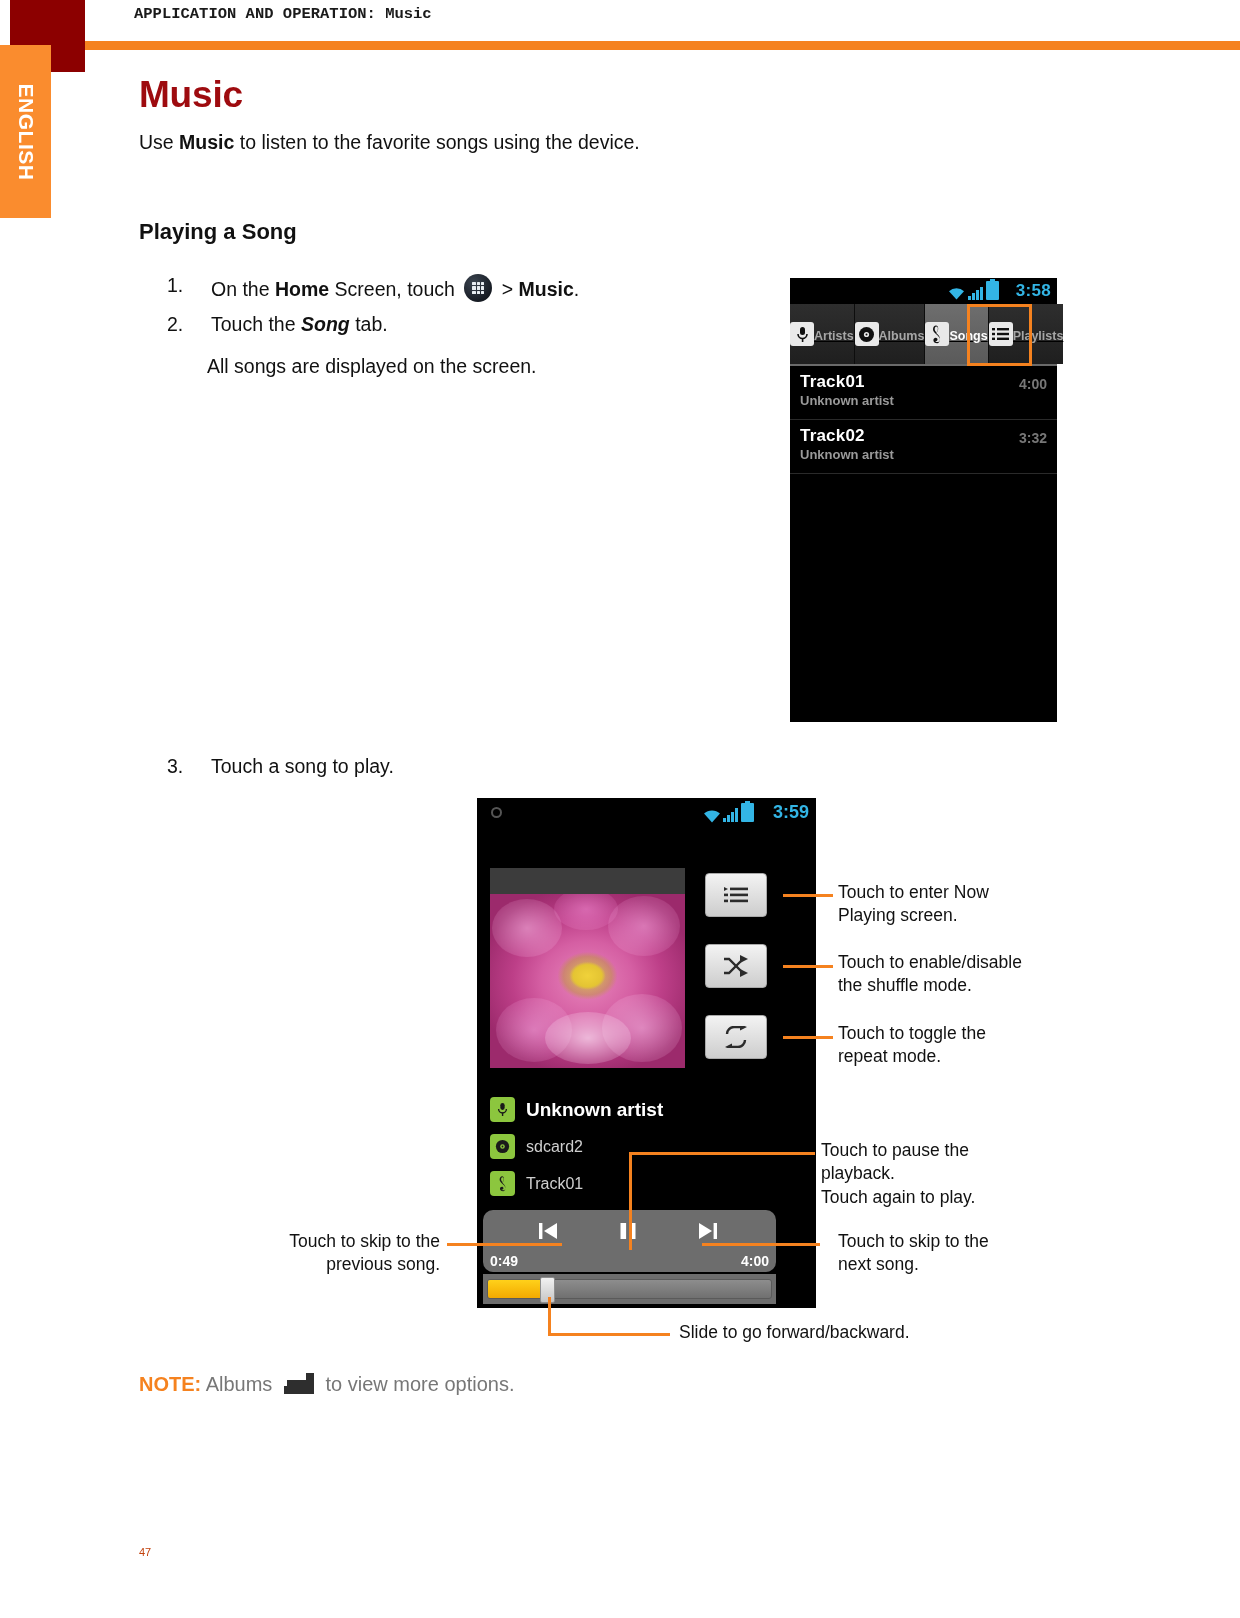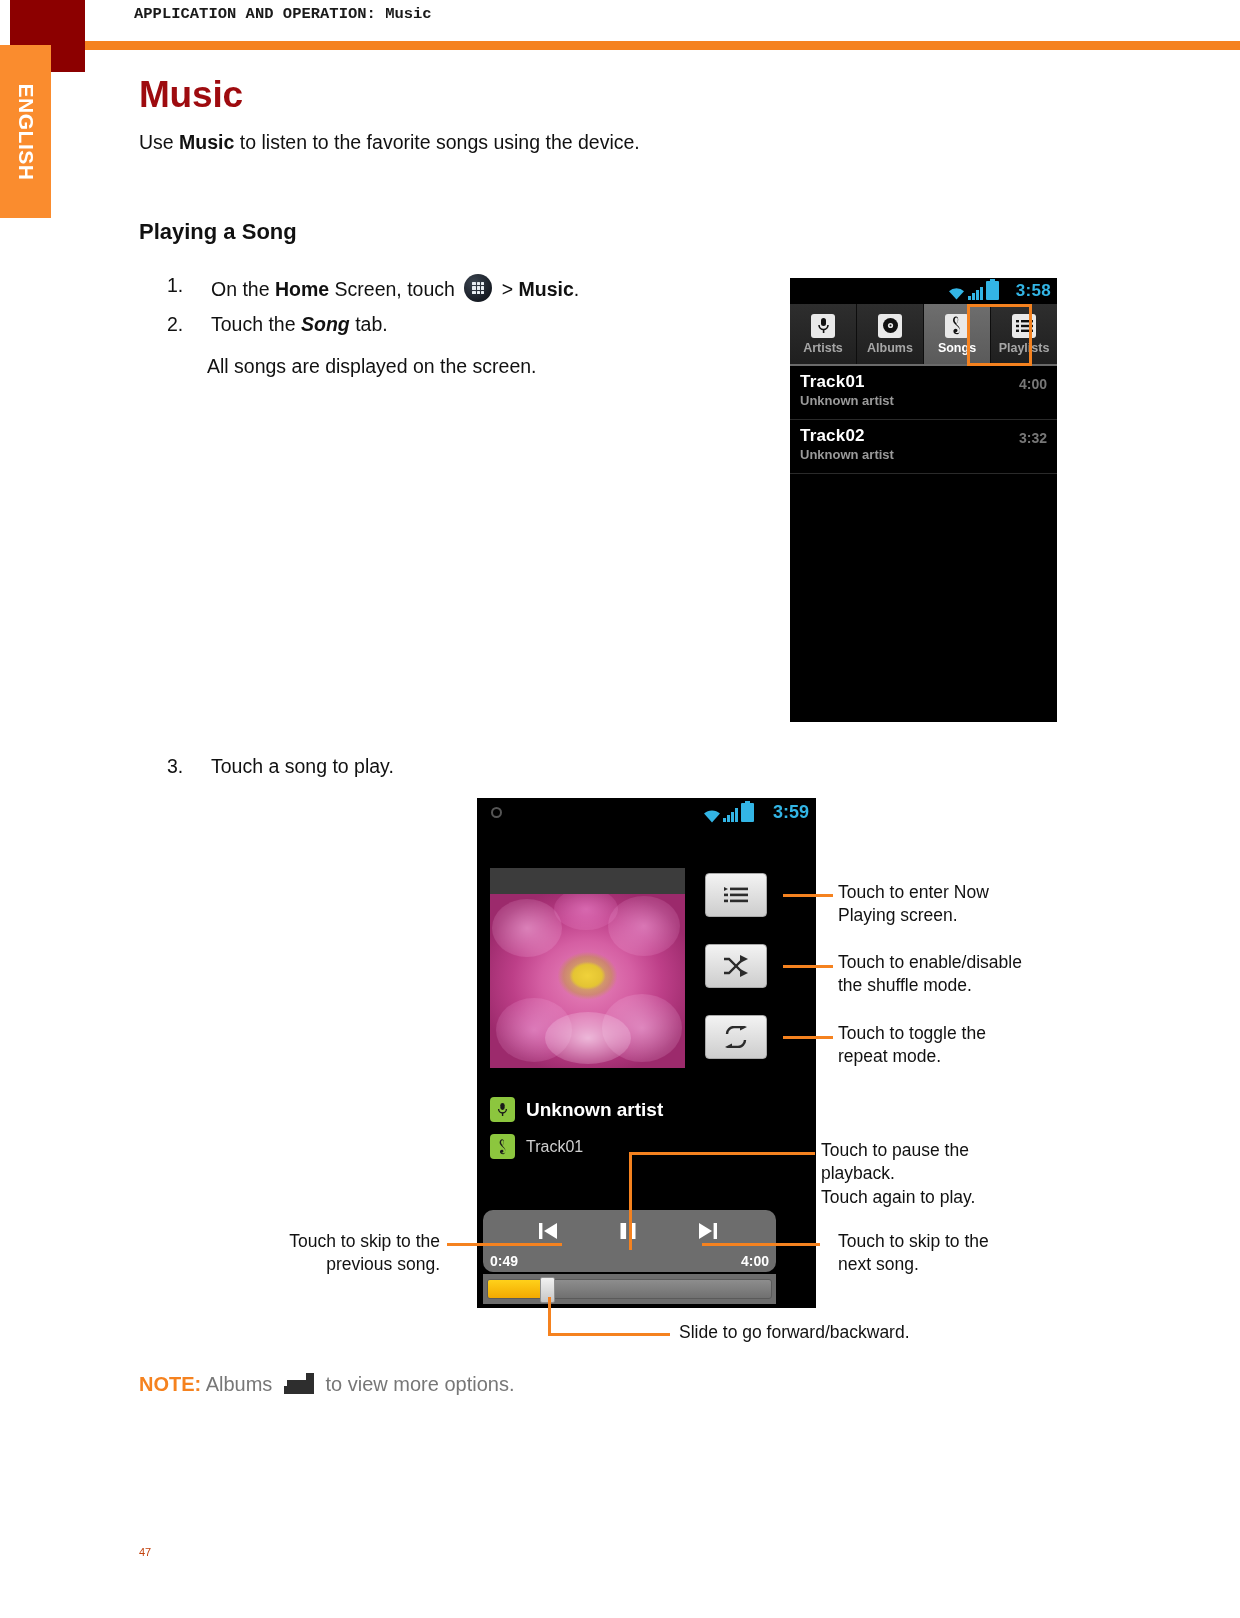--- a/index.html
+++ b/index.html
@@ -49,32 +49,32 @@
   .note{position:absolute;left:139px;top:1373px;font-size:20px;color:#777;}
   .note b{color:#F5821F;font-weight:bold;}
   .menu-glyph{
     display:inline-block;width:30px;height:22px;vertical-align:-4px;margin:0 6px;position:relative;
   }
   .menu-glyph .m1{position:absolute;left:0;bottom:1px;width:30px;height:8px;background:#2e2e2e;}
   .menu-glyph .m2{position:absolute;left:3px;bottom:9px;width:24px;height:6px;background:#2e2e2e;}
   .menu-glyph .m3{position:absolute;left:22px;bottom:9px;width:8px;height:13px;background:#2e2e2e;}
 
   
-  .phone1{position:absolute;left:790px;top:278px;width:267px;height:444px;background:#000;}
+  .phone1{position:absolute;left:790px;top:278px;width:267px;height:444px;background:#000;text-decoration:underline;}
   .sbar{position:relative;height:26px;background:#000;}
   .sbar .time{position:absolute;right:6px;top:3px;color:#33B5E5;font-size:17px;font-weight:bold;letter-spacing:.3px;}
   .sbar .icons{position:absolute;right:58px;top:4px;display:flex;align-items:flex-end;gap:3px;height:18px;}
   .wifi{width:17px;height:14px;position:relative;}
   .sig{display:flex;align-items:flex-end;gap:1px;height:14px;}
   .sig i{display:block;width:3px;background:#33B5E5;}
   .batt{width:9px;height:15px;border:2px solid #33B5E5;border-radius:1px;position:relative;background:#33B5E5;}
   .batt:before{content:"";position:absolute;left:2px;top:-4px;width:5px;height:3px;background:#33B5E5;}
 
   .tabs{display:flex;height:60px;background:linear-gradient(#2b2b2b,#1c1c1c);position:relative;}
-  .tab{flex:1;position:relative;display:flex;flex-direction:column;align-items:center;justify-content:center;
+  .tab{flex:1;position:relative;display:flex;align-items:center;justify-content:center;
        background:linear-gradient(#2e2e2e,#1f1f1f);border-right:1px solid #0d0d0d;}
   .tab.sel{background:linear-gradient(#6e6e6e,#5a5a5a);}
   .tab .ticon{width:24px;height:24px;background:#e9e9e9;border-radius:3px;position:relative;display:flex;align-items:center;justify-content:center;font-size:15px;color:#111;line-height:1;}
   .tab .tlbl{font-size:12.5px;color:#a6a6a6;margin-top:3px;font-weight:bold;}
   .tab.sel .tlbl{color:#fff;}
   .tab-hl{position:absolute;left:177px;top:26px;width:65px;height:62px;border:3px solid #F5821F;box-sizing:border-box;z-index:5;}
   .tabs-underline{height:2px;background:#6a6a6a;}
 
   .srow{position:relative;height:54px;border-bottom:1px solid #2a2a2a;padding:6px 10px 0 10px;box-sizing:border-box;}
   .srow .t{font-size:17px;color:#fff;font-weight:bold;letter-spacing:.2px;}
@@ -323,20 +323,30 @@
   <div class="meta">
     <div class="mrow">
       <span class="mico">
         <svg width="13" height="15" viewBox="0 0 15 17">
             <rect x="5" y="1" width="5" height="8" rx="2.5" fill="#1a1a1a"></rect>
             <path d="M3 8 a4.5 4.5 0 0 0 9 0" stroke="#1a1a1a" stroke-width="1.6" fill="none"></path>
             <rect x="6.8" y="12" width="1.6" height="4" fill="#1a1a1a"></rect>
           </svg>
       </span>
       <span class="mtxt big">Unknown artist</span>
+    </div>
+    <div class="mrow">
+      <span class="mico">
+        <svg width="15" height="15" viewBox="0 0 17 17">
+            <circle cx="8.5" cy="8.5" r="7.5" fill="#1a1a1a"></circle>
+            <circle cx="8.5" cy="8.5" r="2.6" fill="#8CC63E"></circle>
+            <circle cx="8.5" cy="8.5" r="1" fill="#1a1a1a"></circle>
+          </svg>
+      </span>
+      <span class="mtxt dim">sdcard2</span>
     </div>
     <div class="mrow">
       <span class="mico">
         <svg width="12" height="16" viewBox="0 0 14 19">
             <path d="M7.2 18.2c-2.3 0-3.8-1.3-3.8-3 0-1.4 1-2.4 2.3-2.4 1 0 1.8.7 1.8 1.7 0 .9-.6 1.5-1.4 1.5-.3 0-.6-.1-.8-.3.2.8 1 1.3 2 1.3 1.5 0 2.5-1 2.5-2.6 0-1.5-1-2.9-3-4.6C4.4 7.9 3 6.2 3 4.3 3 2 4.4.4 6 .4c1.3 0 2.2 1.2 2.2 3 0 1.7-.7 3.2-2 4.6 2.3 2 3.7 3.7 3.7 5.9 0 2.3-1.2 4.3-2.7 4.3zM6.2 1.5c-.8 0-1.5 1-1.5 2.5 0 1.2.6 2.3 1.7 3.4 1-1.2 1.5-2.4 1.5-3.7 0-1.4-.6-2.2-1.7-2.2z" fill="#1a1a1a"></path>
           </svg>
       </span>
       <span class="mtxt dim">Track01</span>
     </div>
   </div>

